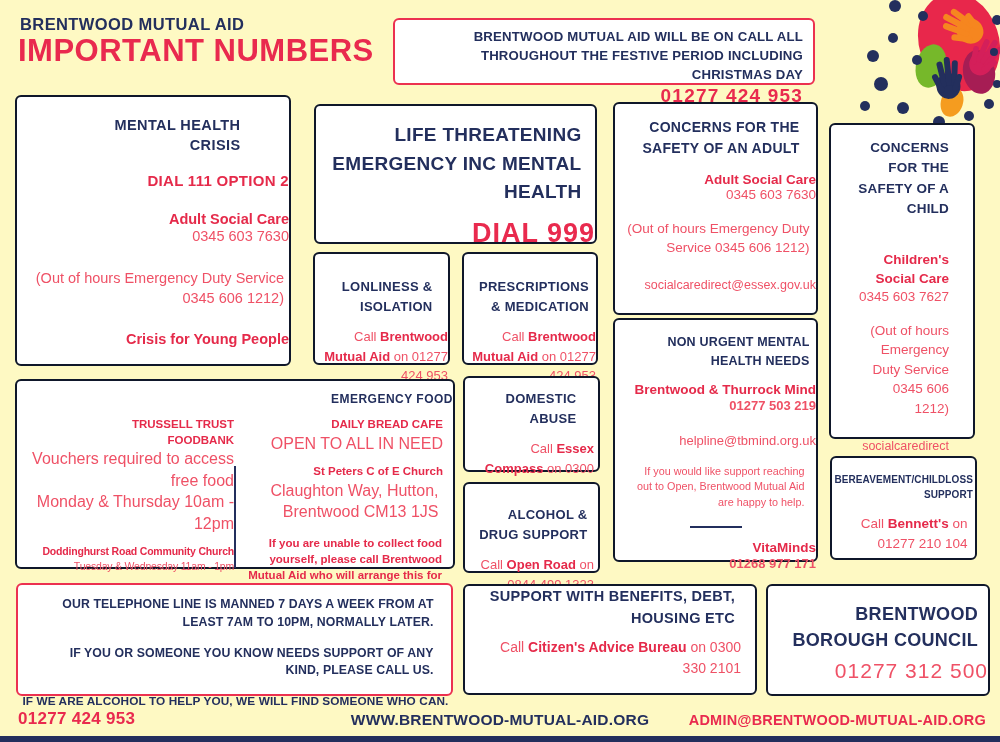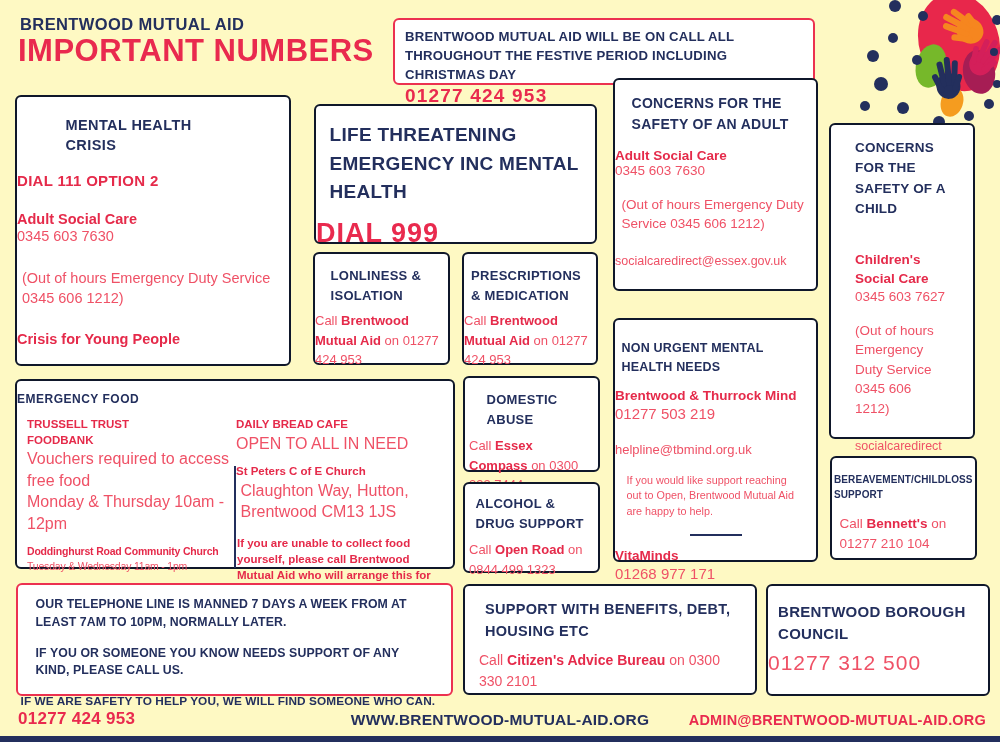--- a/index.html
+++ b/index.html
@@ -7,21 +7,21 @@
   .poster {
     position:relative; width:1000px; height:742px; background:#fef9c3;
     font-family:"Liberation Sans", sans-serif; overflow:hidden;
   }
   .navy { color:#232f5d; }
   .org { color:#e52a4a; font-weight:bold; }
   .ph { color:#ef5166; }
 
   .card {
     position:absolute; border:2px solid #0f172a; border-radius:6px;
-    background:#fff; text-align:left;
+    background:#fff; text-align:right;
   }
   .red-border { border-color:#ec3150; }
 
   
   .brand { position:absolute; left:20px; top:15px; font-size:16.5px; font-weight:bold; letter-spacing:.4px; }
   .page-title { position:absolute; left:18px; top:33px; font-size:31px; font-weight:bold; color:#e92a4e; letter-spacing:.5px; }
   #banner { left:393px; top:18px; width:422px; height:67px; padding:7px 10px 0; }
   .banner-msg { font-size:13.2px; font-weight:bold; color:#232f5d; line-height:1.45; letter-spacing:.2px; }
   .banner-phone { margin-top:1px; font-size:19px; font-weight:bold; color:#e92a4e; letter-spacing:1.2px; }
   .hands { position:absolute; right:-2px; top:-4px; width:152px; height:132px; }
@@ -33,93 +33,93 @@
   .mhc-org { margin-top:22px; font-size:14.5px; }
   .mhc-ph { font-size:14.5px; line-height:1.35; }
   .mhc-ooh { margin-top:22px; font-size:14.5px; line-height:1.4; max-width:262px; margin-left:auto; margin-right:auto; }
 
   
   #card-life { left:314px; top:104px; width:283px; height:140px; padding-top:15px; }
   .life-title { font-size:19px; font-weight:bold; color:#232f5d; line-height:1.5; max-width:252px; margin:0 auto; letter-spacing:.3px; }
   .life-dial { margin-top:11px; font-size:27px; letter-spacing:1px; color:#e92a4e; font-weight:bold; }
 
   
-  .call-title { font-size:13px; font-weight:bold; color:#232f5d; line-height:1.5; margin:0 auto; letter-spacing:.3px; }
+  .call-title { font-size:13px; font-weight:bold; color:#232f5d; line-height:1.5; margin:11px auto; letter-spacing:.3px; }
   .call-line { font-size:13px; line-height:1.5; margin:6px auto 0; }
   #card-lon { left:313px; top:252px; width:137px; height:113px; padding-top:12px; }
   #card-lon .call-title { max-width:102px; }
   #card-presc { left:462px; top:252px; width:136px; height:113px; padding-top:12px; }
   #card-presc .call-title { max-width:118px; }
 
   
-  #card-adult { left:613px; top:78px; width:205px; height:213px; padding-top:13px; }
+  #card-adult { left:613px; top:102px; width:205px; height:213px; padding-top:13px; }
   .adult-title { font-size:14px; font-weight:bold; color:#232f5d; line-height:1.5; max-width:168px; margin:0 auto; letter-spacing:.3px; }
   .adult-org { margin-top:13px; font-size:13.5px; }
   .adult-ph { font-size:13.5px; }
   .adult-ooh { margin-top:18px; font-size:13.5px; line-height:1.4; max-width:188px; margin-left:auto; margin-right:auto; }
   .adult-email { margin-top:20px; font-size:12.5px; }
 
   
   #card-child { left:829px; top:123px; width:146px; height:316px; padding:13px 24px 0; }
   .child-title { font-size:13.5px; font-weight:bold; color:#232f5d; line-height:1.5; max-width:122px; margin:0 auto; letter-spacing:.2px; }
   .child-org { margin-top:32px; font-size:13.5px; line-height:1.4; max-width:95px; margin-left:auto; margin-right:auto; }
   .child-ph { font-size:13.5px; }
   .child-ooh { margin-top:17px; font-size:13.5px; line-height:1.45; }
   .child-email { margin-top:18px; font-size:12.5px; line-height:1.45; overflow-wrap:anywhere; max-width:118px; margin-left:auto; margin-right:auto; }
 
   
-  #card-nonurg { left:613px; top:318px; width:205px; height:244px; padding-top:19px; }
+  #card-nonurg { left:613px; top:318px; width:205px; height:244px; padding-top:13px; }
   .nu-title { font-size:12.5px; font-weight:bold; color:#232f5d; line-height:1.5; max-width:188px; margin:0 auto; letter-spacing:.2px; }
   .nu-org1 { margin-top:11px; font-size:13.5px; }
-  .nu-ph { font-size:15px; line-height:1.4; }
+  .nu-ph { font-size:13px; line-height:1.4;font-weight:bold; }
   .nu-email { margin-top:18px; font-size:13px; }
   .nu-note { margin-top:16px; font-size:10.8px; line-height:1.45; max-width:178px; margin-left:auto; margin-right:auto; }
   .nu-hr { border:none; border-top:2px solid #232f5d; width:52px; margin:15px auto 0; }
   .nu-org2 { margin-top:12px; font-size:13.5px; }
 
   
   #card-food { left:15px; top:379px; width:440px; height:190px; padding-top:11px; }
   .food-title { font-size:12px; font-weight:bold; color:#232f5d; letter-spacing:.5px; }
   .food-cols { display:flex; margin-top:11px; padding:0 10px; position:relative; }
   .food-col { flex:1; }
   .food-divider { width:2px; background:#232f5d; align-self:center; height:102px; margin-top:18px; }
   .f-h { font-size:11.5px; font-weight:bold; color:#e52a4a; line-height:1.35; }
   .f-l { font-size:16px; color:#ef5166; line-height:1.35; }
   .cond { font-size:10.5px; letter-spacing:-.2px; }
   .mt10 { margin-top:10px; }
   .w180 { max-width:180px; margin-left:auto; margin-right:auto; }
   .f-addr { max-width:198px; margin-left:auto; margin-right:auto; }
   .f-note { margin-top:12px; font-size:11.5px; line-height:1.4; max-width:205px; margin-left:auto; margin-right:auto; }
 
   
-  #card-dom { left:463px; top:376px; width:137px; height:96px; padding-top:12px; }
+  #card-dom { left:463px; top:376px; width:137px; height:96px; }
   #card-dom .call-title { max-width:90px; }
   #card-alc { left:463px; top:482px; width:137px; height:91px; padding-top:10px; }
   #card-alc .call-title { max-width:112px; }
   .call-sm { font-size:13px; line-height:1.5; margin:7px auto 0; max-width:125px; }
 
   
   #card-ber { left:830px; top:456px; width:147px; height:104px; padding:15px 2px 0; }
   .ber-title { font-size:10px; font-weight:bold; color:#232f5d; line-height:1.45; letter-spacing:.1px; }
   .ber-call { font-size:13.5px; line-height:1.5; margin:12px auto 0; max-width:128px; }
 
   
   #card-tel { left:16px; top:583px; width:437px; height:113px; padding-top:11px; }
   .tel-line { font-size:12.3px; font-weight:bold; color:#232f5d; line-height:1.45; max-width:398px; margin:0 auto; letter-spacing:.1px; }
   .tel-mt { margin-top:13px; }
   .tel-wide { max-width:428px; font-size:11.8px; }
 
   
-  #card-ben { left:463px; top:584px; width:294px; height:111px; padding-top:13px; }
+  #card-ben { left:463px; top:584px; width:294px; height:111px; }
   .ben-title { font-size:14.5px; font-weight:bold; color:#232f5d; line-height:1.5; max-width:250px; margin:0 auto; letter-spacing:.3px; }
   .ben-call { font-size:14px; line-height:1.5; margin:7px auto 0; max-width:262px; }
 
   
   #card-cncl { left:766px; top:584px; width:224px; height:112px; padding-top:15px; }
-  .cncl-title { font-size:15px; font-weight:bold; color:#232f5d; line-height:1.45; max-width:200px; margin:0 auto; letter-spacing:.3px; }
+  .cncl-title { font-size:18px; font-weight:bold; color:#232f5d; line-height:1.45; max-width:200px; margin:0 auto; letter-spacing:.3px; }
   .cncl-ph { margin-top:6px; font-size:21px; letter-spacing:1px; }
 
   
   .foot-phone { position:absolute; left:18px; top:709px; font-size:17px; font-weight:bold; color:#e92a4e; letter-spacing:.3px; }
   .foot-site { position:absolute; left:0; right:0; top:711px; text-align:center; font-size:15.5px; font-weight:bold; color:#232f5d; letter-spacing:.2px; }
   .foot-email { position:absolute; right:14px; top:712px; font-size:14.5px; font-weight:bold; color:#e92a4e; letter-spacing:.2px; }
   .bottom-bar { position:absolute; left:0; right:0; bottom:0; height:6px; background:#232f5d; }
 </style>
 </head>
 <body>
@@ -254,21 +254,21 @@
   </div>
 
   <div class="card" id="card-ber">
     <div class="ber-title">BEREAVEMENT/CHILDLOSS SUPPORT</div>
     <div class="ber-call ph"><span>Call </span><span class="org">Bennett's</span><span> on 01277 210 104</span></div>
   </div>
 
   <div class="card red-border" id="card-tel">
     <p class="tel-line">OUR TELEPHONE LINE IS MANNED 7 DAYS A WEEK FROM AT LEAST 7AM TO 10PM, NORMALLY LATER.</p>
     <p class="tel-line tel-mt">IF YOU OR SOMEONE YOU KNOW NEEDS SUPPORT OF ANY KIND, PLEASE CALL US.</p>
-    <p class="tel-line tel-mt tel-wide">IF WE ARE SAFETY TO HELP YOU, WE WILL FIND SOMEONE WHO CAN.</p>
+    <p class="tel-line tel-mt tel-wide">IF WE ARE ALCOHOL TO HELP YOU, WE WILL FIND SOMEONE WHO CAN.</p>
   </div>
 
   <div class="card" id="card-ben">
     <div class="ben-title">SUPPORT WITH BENEFITS, DEBT, HOUSING ETC</div>
     <div class="ben-call ph"><span>Call </span><span class="org">Citizen's  Advice Bureau</span><span> on 0300 330 2101</span></div>
   </div>
 
   <div class="card" id="card-cncl">
     <div class="cncl-title">BRENTWOOD BOROUGH COUNCIL</div>
     <div class="cncl-ph ph">01277 312 500</div>

